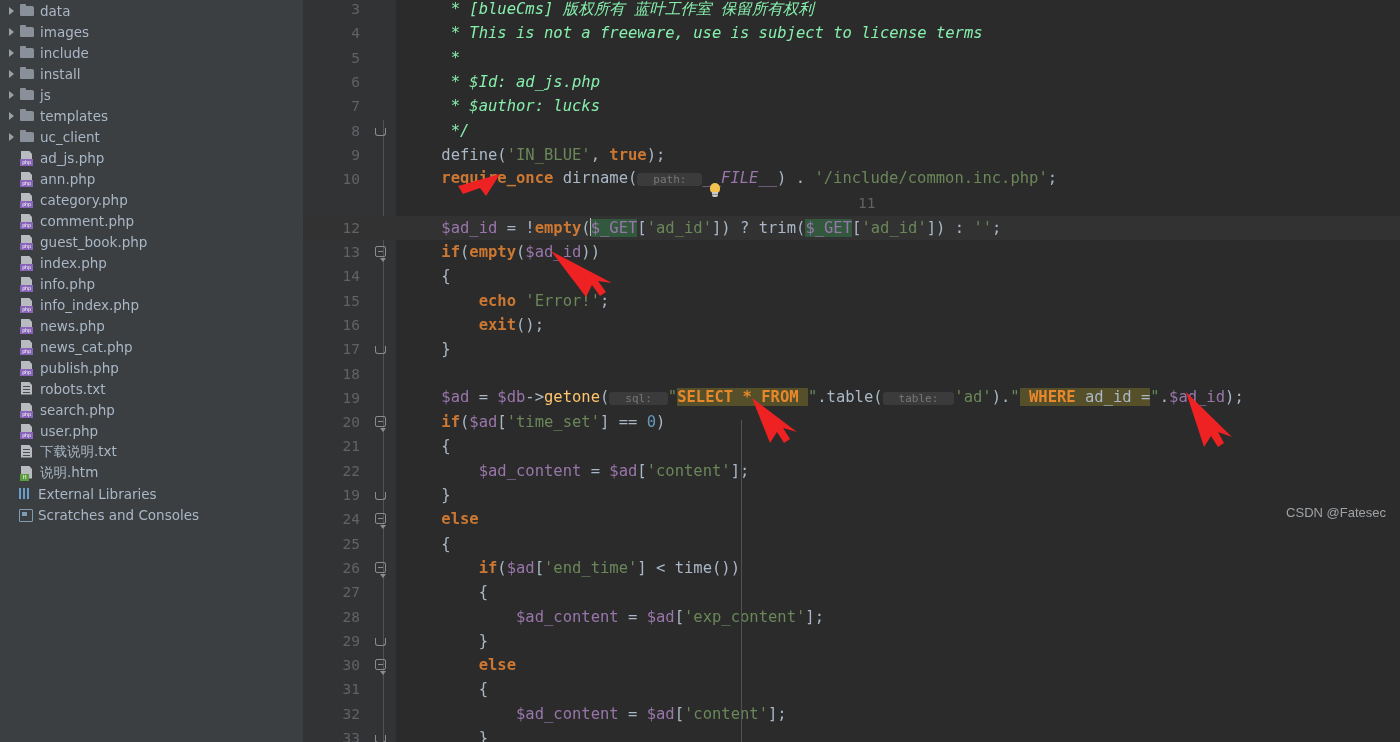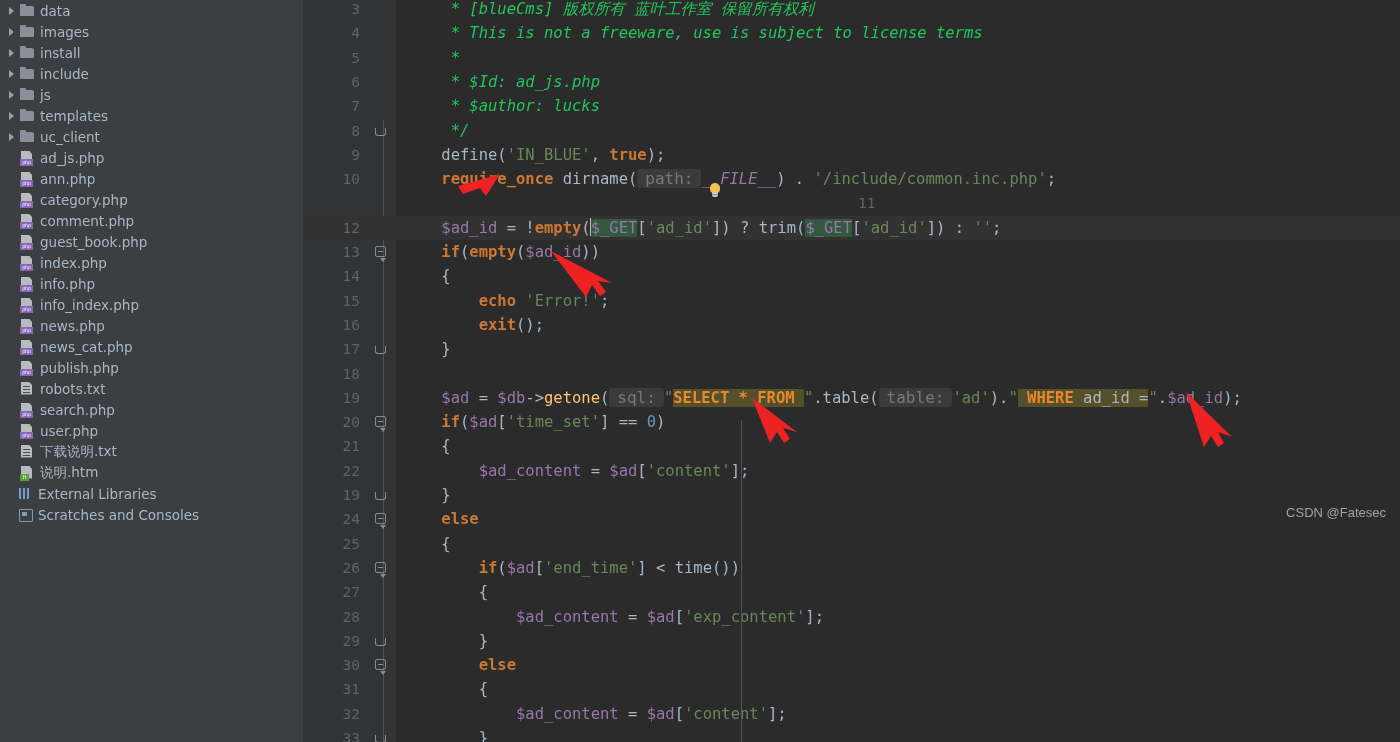--- a/index.html
+++ b/index.html
@@ -187,29 +187,29 @@
   }
   
   #fold-guide {
     position: absolute;
     left: 80px; top: 120px;
     width: 1px; height: 622px;
     background: #4f5356;
   }
 
   
-  .t-comment  { color: #22c55e; font-style: italic; }
+  .t-comment  { color: #86efac; font-style: italic; }
   .t-kw       { color: #cc7832; font-weight: bold; }
   .t-str      { color: #6a8759; }
   .t-var      { color: #9876aa; }
   .t-fn       { color: #ffc66d; }
   .t-const    { color: #9876aa; font-style: italic; }
   .t-plain    { color: #a9b7c6; }
   .t-num      { color: #6897bb; }
-  .t-hint     { color: #787878; background: #3b3b3b; border-radius: 3px; padding: 0 8px; font-size: 16px; }
+  .t-hint     { color: #787878; background: #3b3b3b; border-radius: 3px; padding: 0 16px; font-size: 11px; }
   .t-usage    { background: #32593d; }
   .t-sql      { background: #55502a; }
   .t-sqlkw    { color: #e8882a; font-weight: bold; }
   .t-sqlid    { color: #a9b7c6; }
 
   
   .fold-minus {
     position: absolute; left: 6px; top: 6px;
     width: 11px; height: 11px;
     border: 1px solid #8c8c8c;
@@ -302,26 +302,26 @@
           <span>data</span>
         </div>
         <div class="tree-row">
           <span class="arrow has"></span>
           <span class="ticon ico-folder"></span>
           <span>images</span>
         </div>
         <div class="tree-row">
           <span class="arrow has"></span>
           <span class="ticon ico-folder"></span>
+          <span>include</span>
+        </div>
+        <div class="tree-row">
+          <span class="arrow has"></span>
+          <span class="ticon ico-folder"></span>
           <span>install</span>
-        </div>
-        <div class="tree-row">
-          <span class="arrow has"></span>
-          <span class="ticon ico-folder"></span>
-          <span>include</span>
         </div>
         <div class="tree-row">
           <span class="arrow has"></span>
           <span class="ticon ico-folder"></span>
           <span>js</span>
         </div>
         <div class="tree-row">
           <span class="arrow has"></span>
           <span class="ticon ico-folder"></span>
           <span>templates</span>

